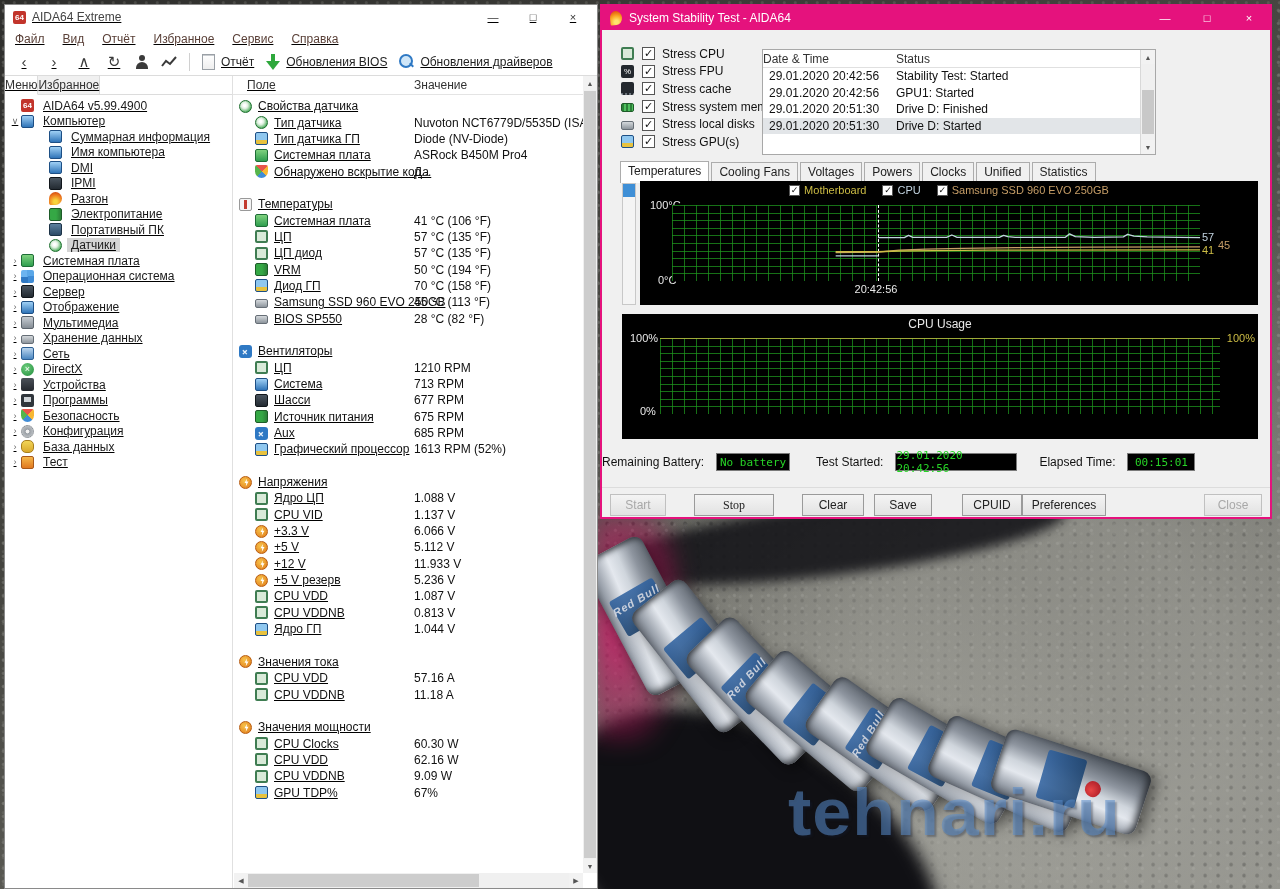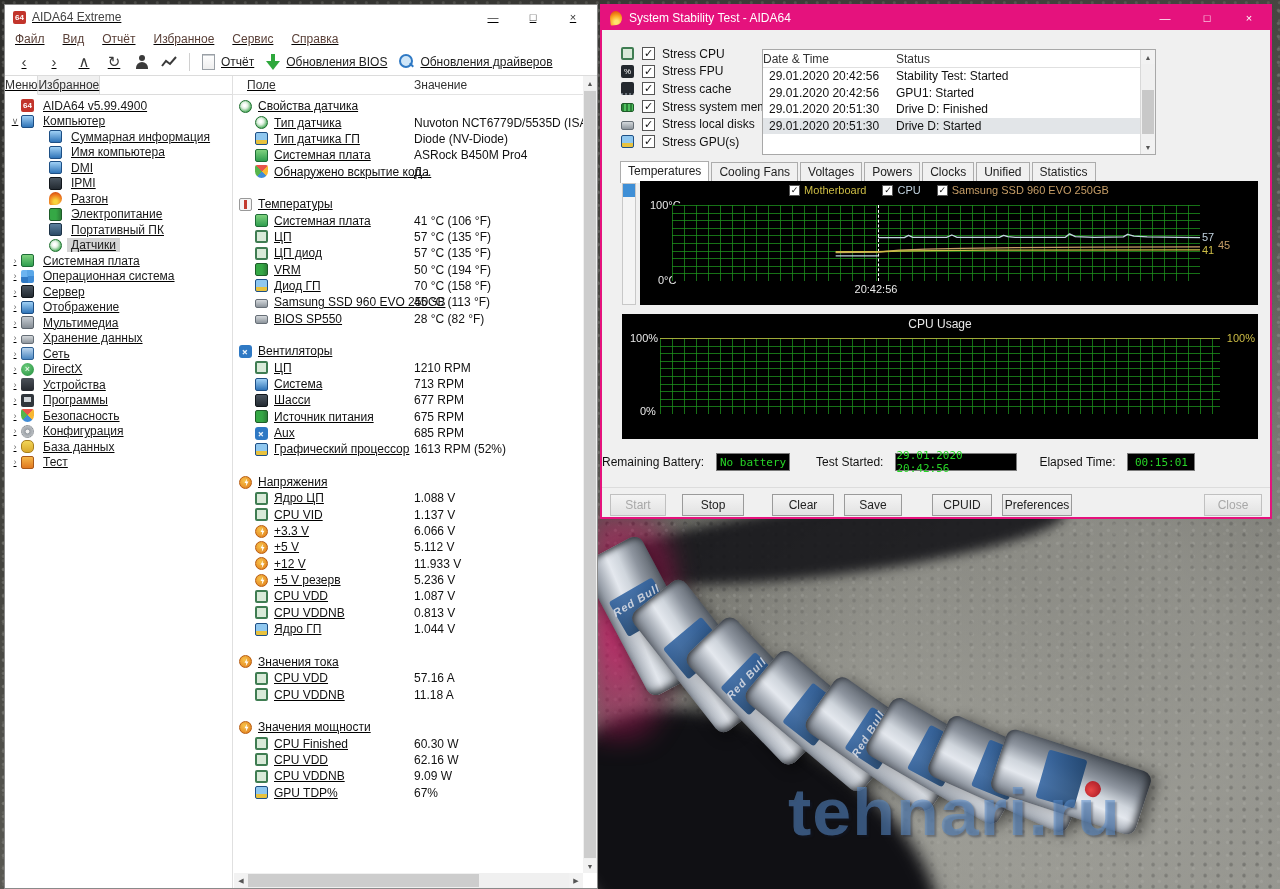--- a/index.html
+++ b/index.html
@@ -572,21 +572,21 @@
             <span class="lbl"></span>
             <span class="val"></span>
           </div>
           <div class="srow" data-type="group">
             <span data-icon="volt"></span>
             <span class="lbl">Значения мощности</span>
             <span class="val"></span>
           </div>
           <div class="srow" data-type="item">
             <span data-icon="chip"></span>
-            <span class="lbl">CPU Finished</span>
+            <span class="lbl">CPU Clocks</span>
             <span class="val">60.30 W</span>
           </div>
           <div class="srow" data-type="item">
             <span data-icon="chip"></span>
             <span class="lbl">CPU VDD</span>
             <span class="val">62.16 W</span>
           </div>
           <div class="srow" data-type="item">
             <span data-icon="chip"></span>
             <span class="lbl">CPU VDDNB</span>
@@ -769,22 +769,22 @@
       <span style="">Remaining Battery:</span>
       <span class="lcd" style="margin-left:12px;width:74px;">No battery</span>
       <span style="margin-left:26px;">Test Started:</span>
       <span class="lcd" style="margin-left:12px;width:122px;">29.01.2020 20:42:56</span>
       <span style="margin-left:22px;">Elapsed Time:</span>
       <span class="lcd" style="margin-left:12px;width:68px;">00:15:01</span>
     </div>
 
     <div class="sst-btnrow">
       <span class="btn disabled" style="margin-left:8px;width:56px;">Start</span>
-      <span class="btn" style="margin-left:16px;width:62px;">Stop</span>
+      <span class="btn" style="margin-left:28px;width:80px;font-family:Liberation Serif, serif;">Stop</span>
       <span class="btn" style="margin-left:28px;width:62px;">Clear</span>
       <span class="btn" style="margin-left:10px;width:58px;">Save</span>
       <span class="btn" style="margin-left:30px;width:60px;">CPUID</span>
-      <span class="btn" style="margin-left:10px;width:70px;">Preferences</span>
+      <span class="btn" style="margin-left:0;width:84px;">Preferences</span>
       <span class="btn disabled" style="margin-left:auto;margin-right:8px;width:58px;">Close</span>
     </div>
 
   </div>
 </div>
 
 </body></html>

